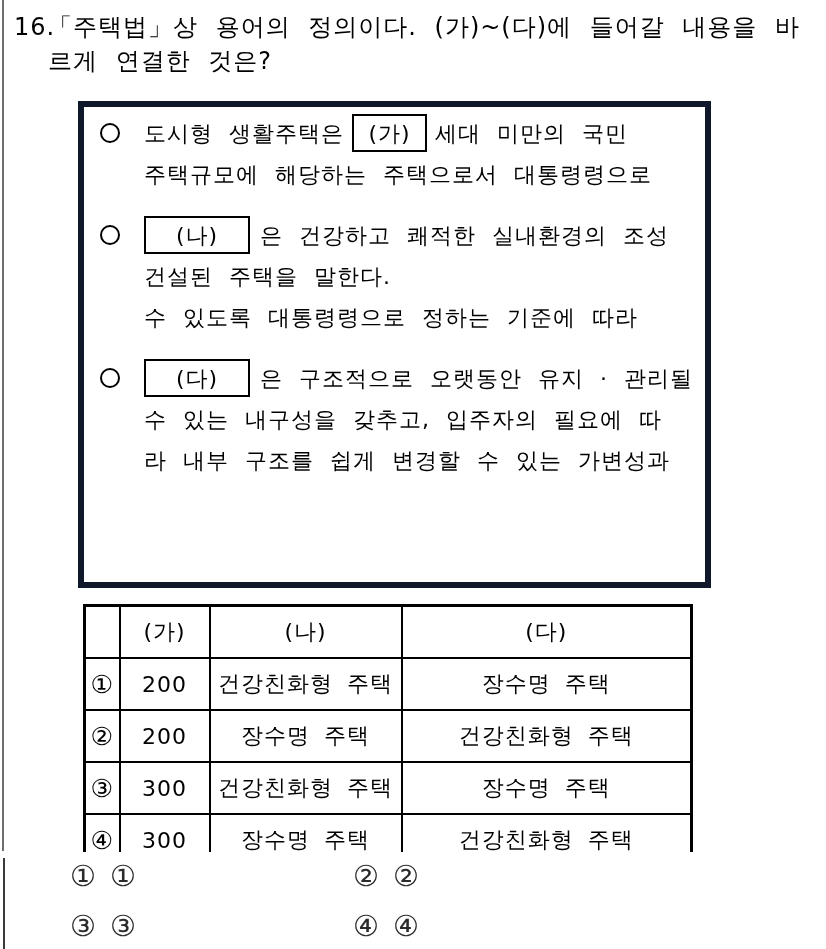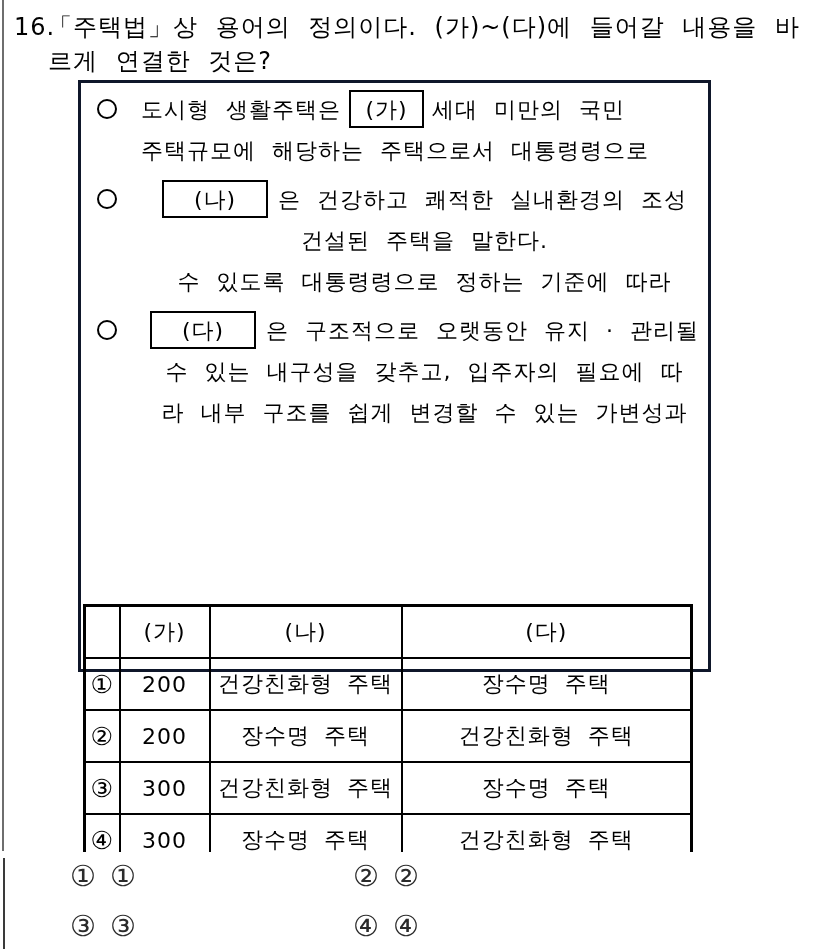--- a/index.html
+++ b/index.html
@@ -14,26 +14,26 @@
   .col-rule-bottom { position:absolute; left:3px; top:858px; width:2px; height:91px;  background:#3a3a3a; }
 
   
   .question { position:absolute; left:14px; top:10px; display:flex; }
   .q-number { font-size:24px; line-height:34px; width:34px; letter-spacing:1px; flex:none; }
   .q-lines  { font-size:24px; line-height:34px; letter-spacing:1px; word-spacing:9px; }
   .q-lines > div { white-space:nowrap; }
 
   
   .def-box {
-    position:absolute; left:78px; top:80px; width:633px; height:592px;
-    border:3px solid #0f172a; box-sizing:border-box; padding:6px 0 0 0; overflow:hidden;
+    position:absolute; left:78px; top:101px; width:633px; height:487px;
+    border:6px solid #0f172a; box-sizing:border-box; padding:6px 0 0 0; overflow:hidden;
   }
   .def-item { position:relative; padding-left:60px; font-size:22px; line-height:41px;
               letter-spacing:1px; word-spacing:8px; white-space:nowrap; }
-  .def-item + .def-item { margin-top:8px;text-align:center; }
+  .def-item + .def-item { margin-top:20px; }
   .bullet-icon { position:absolute; left:16px; top:10px; width:16px; height:16px;
                  border:2px solid #000; border-radius:50%; background:#fff; }
   .blank-box { display:inline-flex; align-items:center; justify-content:center;
                height:38px; border:2px solid #000; box-sizing:border-box;
                vertical-align:middle; position:relative; top:-2px; letter-spacing:1px; }
   .blank-sm { width:75px;  margin:0 8px; }
   .blank-lg { width:106px; margin-right:10px; }
   .def-line { white-space:nowrap; }
 
   

